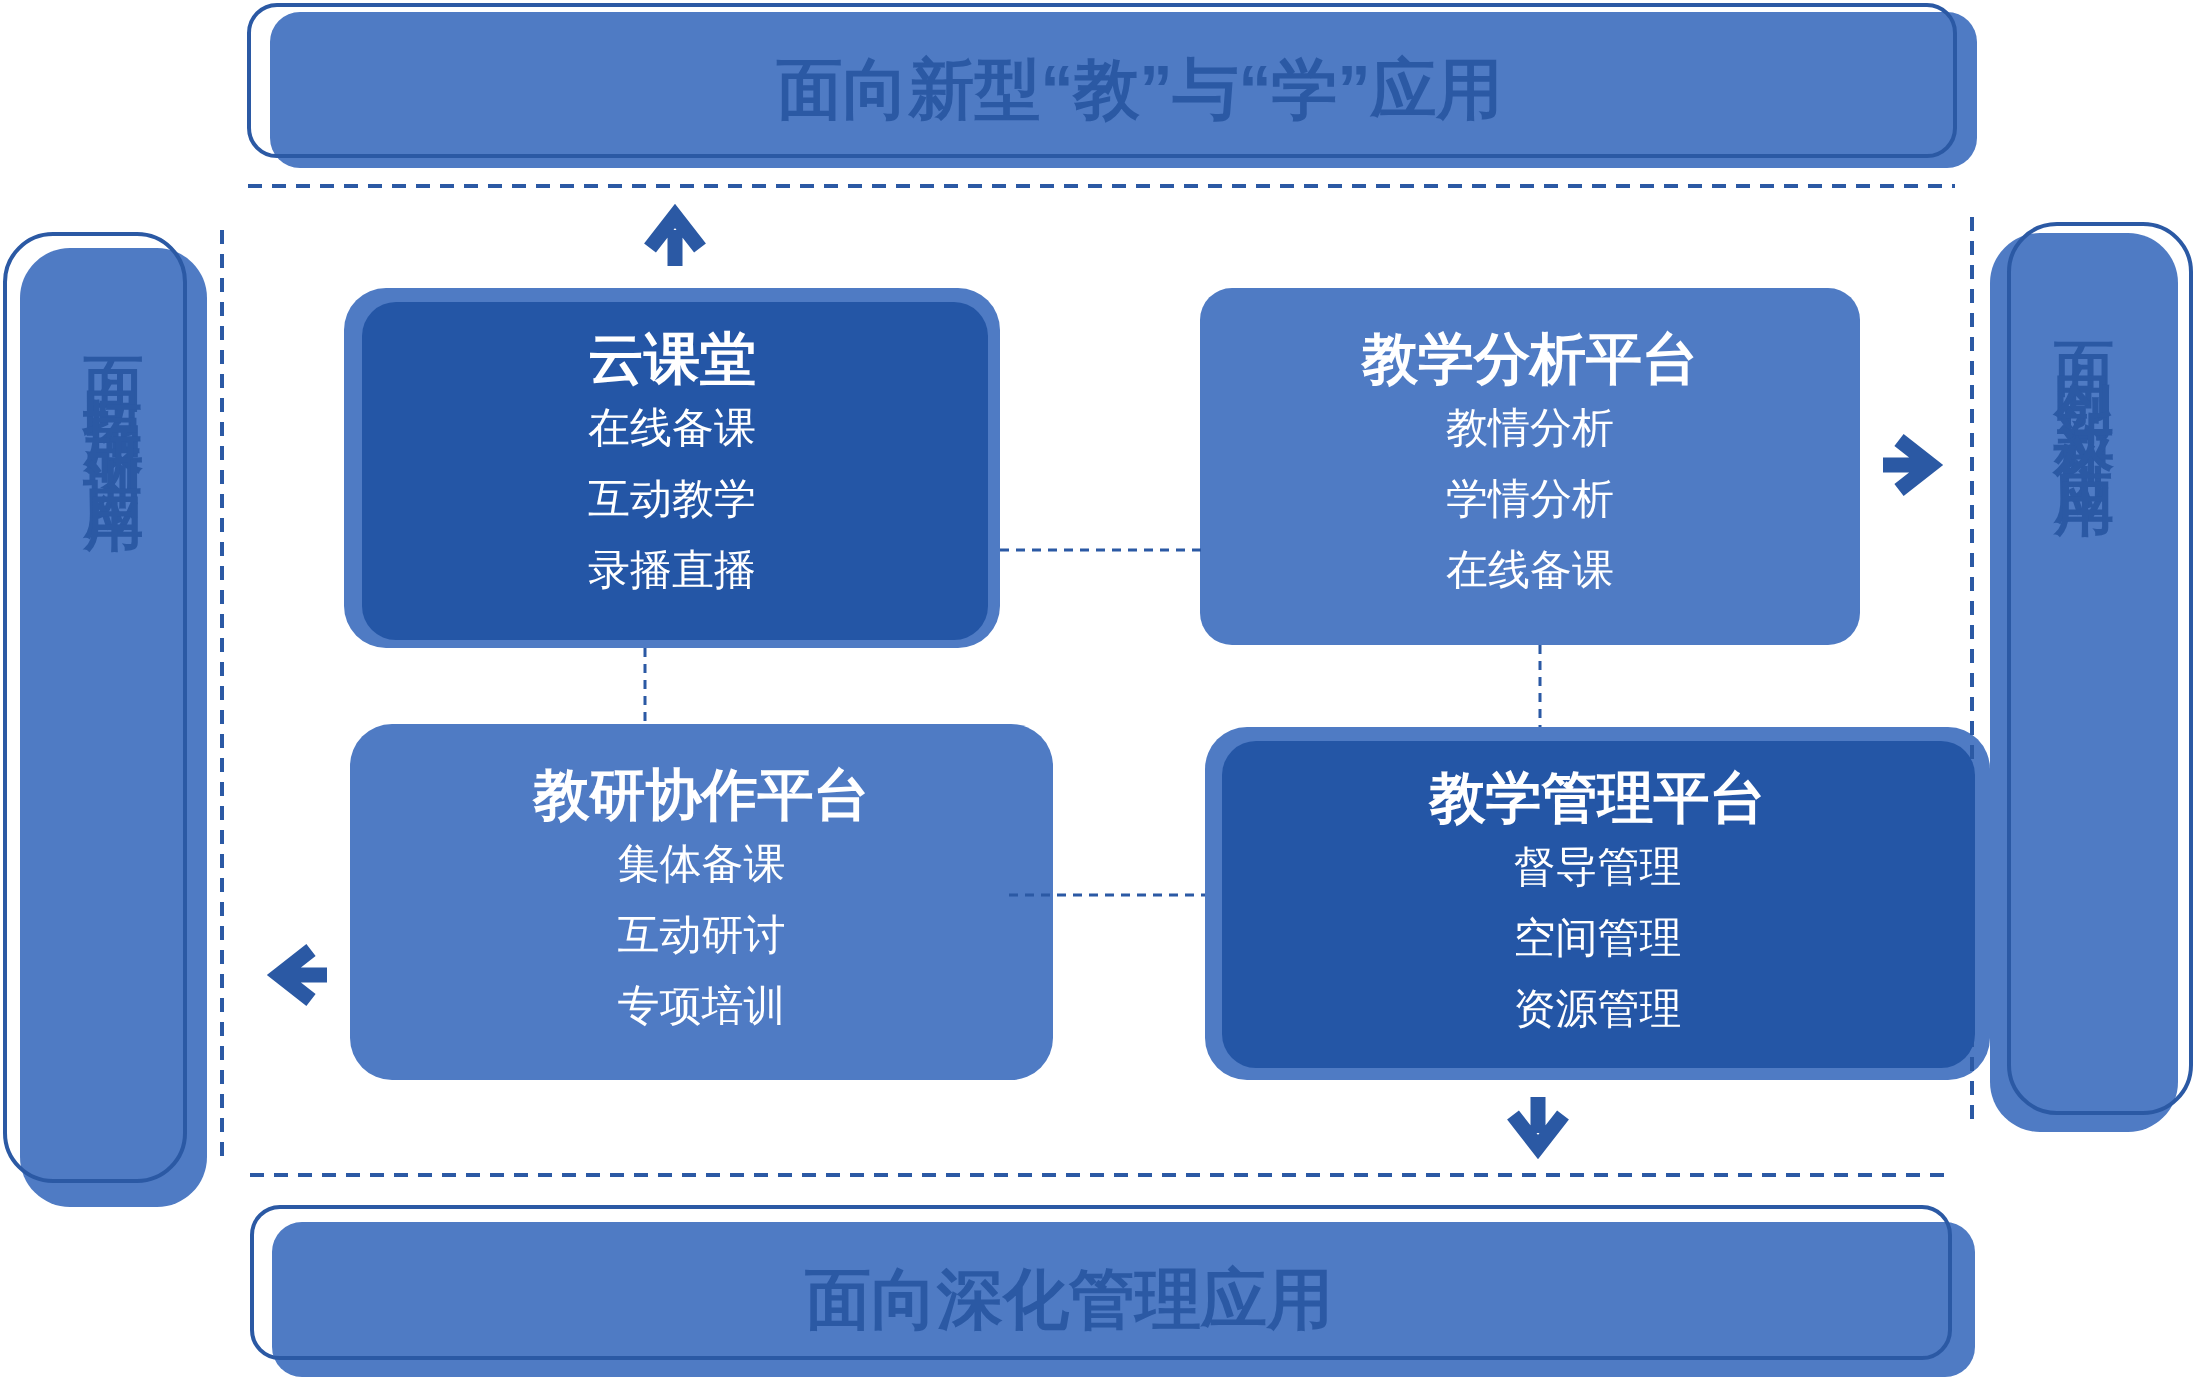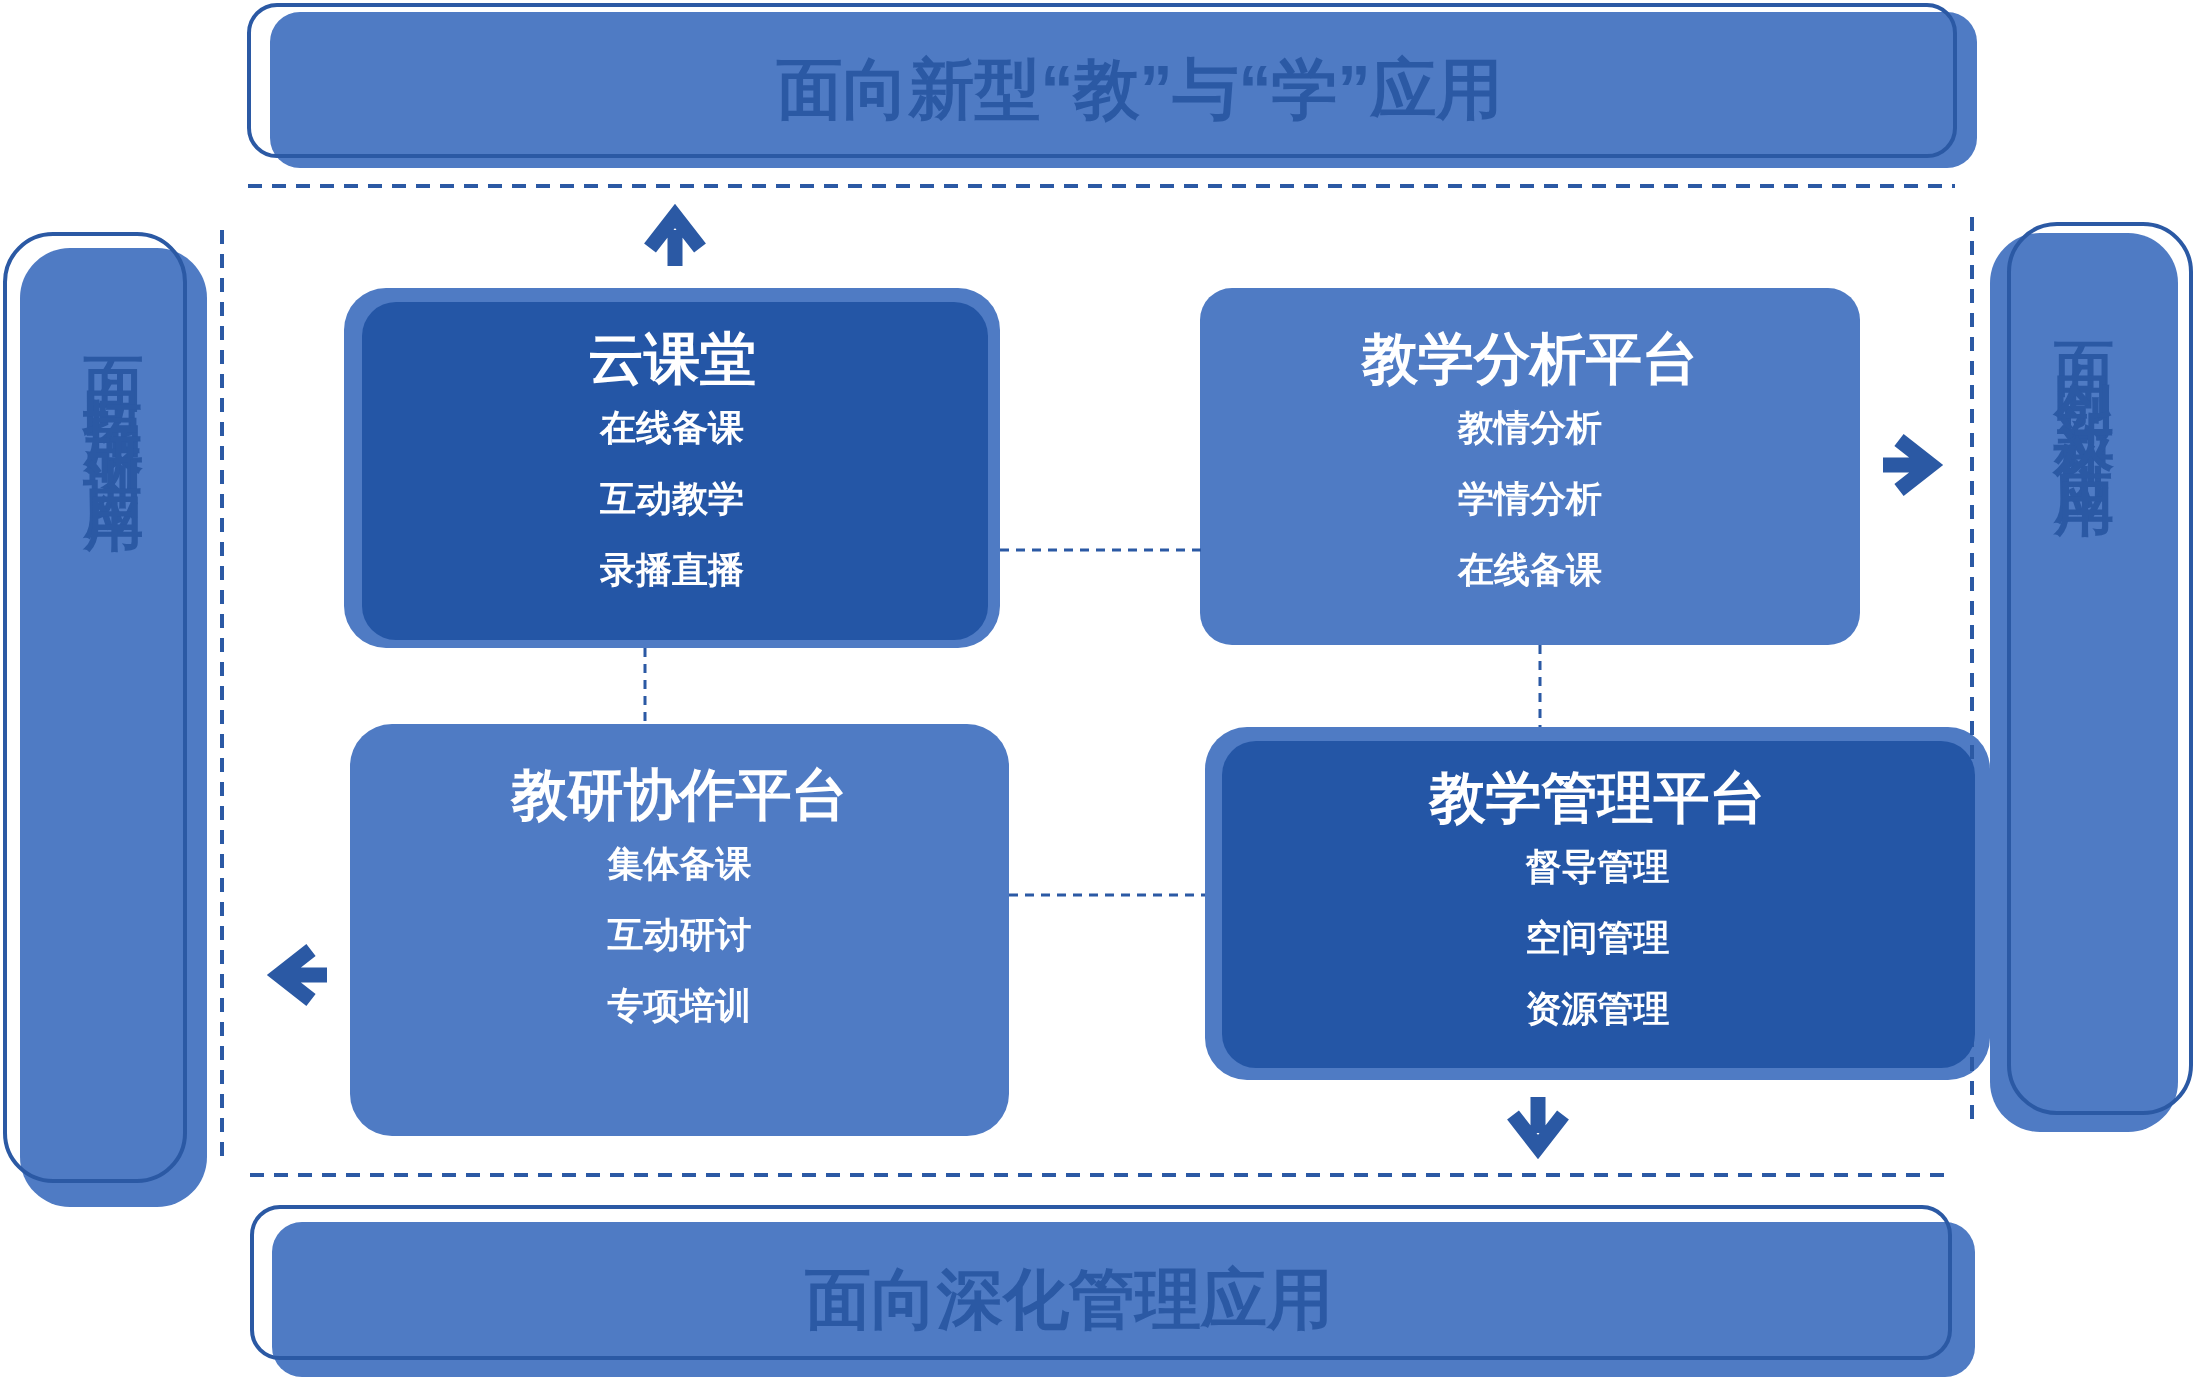--- a/index.html
+++ b/index.html
@@ -25,21 +25,21 @@
   }
   
   .box{position:absolute;background:var(--mid-fill,#4F7BC4);}
   .inner{position:absolute;background:var(--dark-fill,#2456A6);z-index:1;}
   .content{
     position:absolute;left:0;top:0;right:0;bottom:0;z-index:2;
     display:flex;flex-direction:column;align-items:center;
     padding-top:38px;color:var(--text-on-fill,#ffffff);
   }
   .box-title{font-size:56px;font-weight:bold;line-height:66px;white-space:nowrap;}
-  .box-item{font-size:36px;line-height:71px;white-space:nowrap;font-weight:bold;}
+  .box-item{font-size:42px;line-height:71px;white-space:nowrap;}
   .box-item:first-of-type{margin-top:8px;}
   
   #overlay{position:absolute;left:0;top:0;width:2194px;height:1381px;pointer-events:none;}
   .dash{stroke:var(--accent,#2B59A4);fill:none;}
   .guide{stroke-width:4;stroke-dasharray:14 10;}
   .connector{stroke-width:3;stroke-dasharray:9 7;}
   .arrow{stroke:var(--accent,#2B59A4);stroke-width:15;fill:none;stroke-linejoin:miter;stroke-linecap:butt;}
 </style>
 </head>
 <body>
@@ -86,21 +86,21 @@
 
   <div class="box" style="left:1200px;top:288px;width:660px;height:357px;border-radius:32px;">
     <div class="content">
       <div class="box-title">教学分析平台</div>
       <div class="box-item">教情分析</div>
       <div class="box-item">学情分析</div>
       <div class="box-item">在线备课</div>
     </div>
   </div>
 
-  <div class="box" style="left:350px;top:724px;width:659px;height:412px;border-radius:42px;">
+  <div class="box" style="left:350px;top:724px;width:659px;height:356px;border-radius:42px;padding-left:44px;">
     <div class="content">
       <div class="box-title">教研协作平台</div>
       <div class="box-item">集体备课</div>
       <div class="box-item">互动研讨</div>
       <div class="box-item">专项培训</div>
     </div>
   </div>
 
   <div class="box" style="left:1205px;top:727px;width:785px;height:353px;border-radius:42px;">
     <div class="inner" style="left:17px;top:14px;right:15px;bottom:12px;border-radius:34px;"></div>

